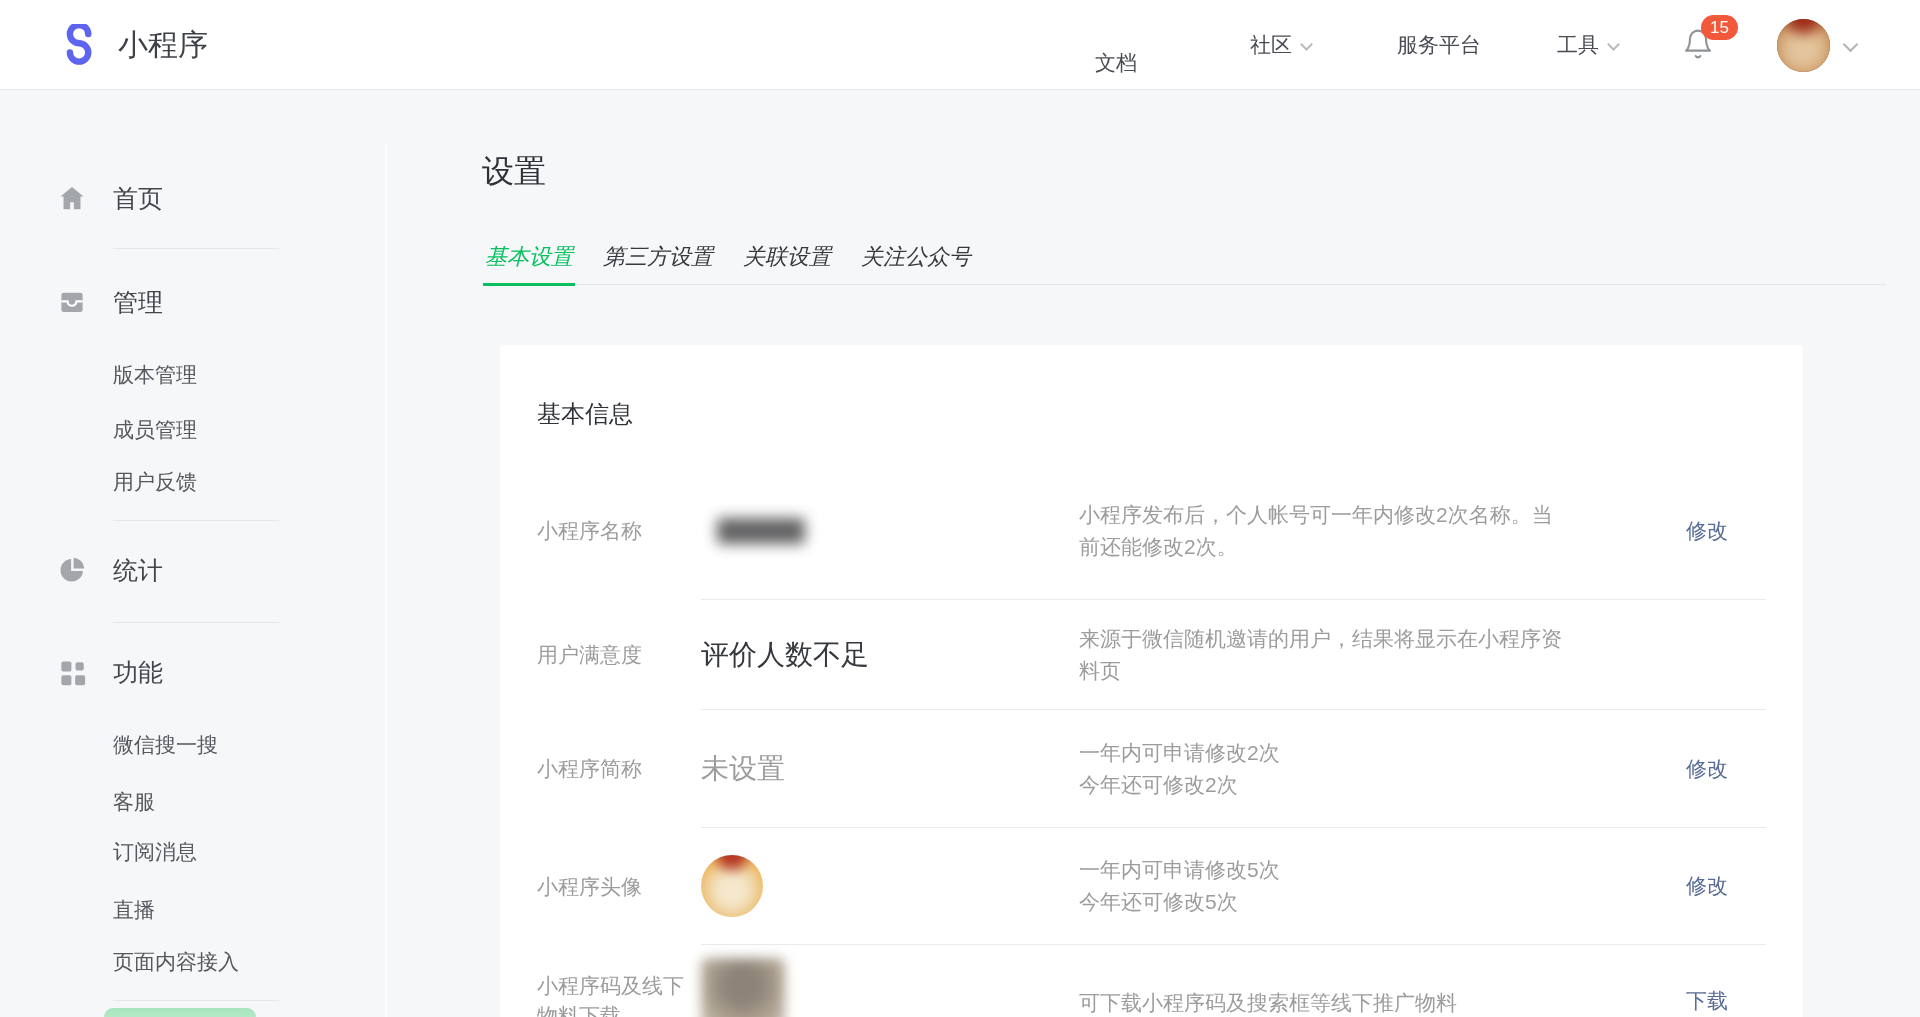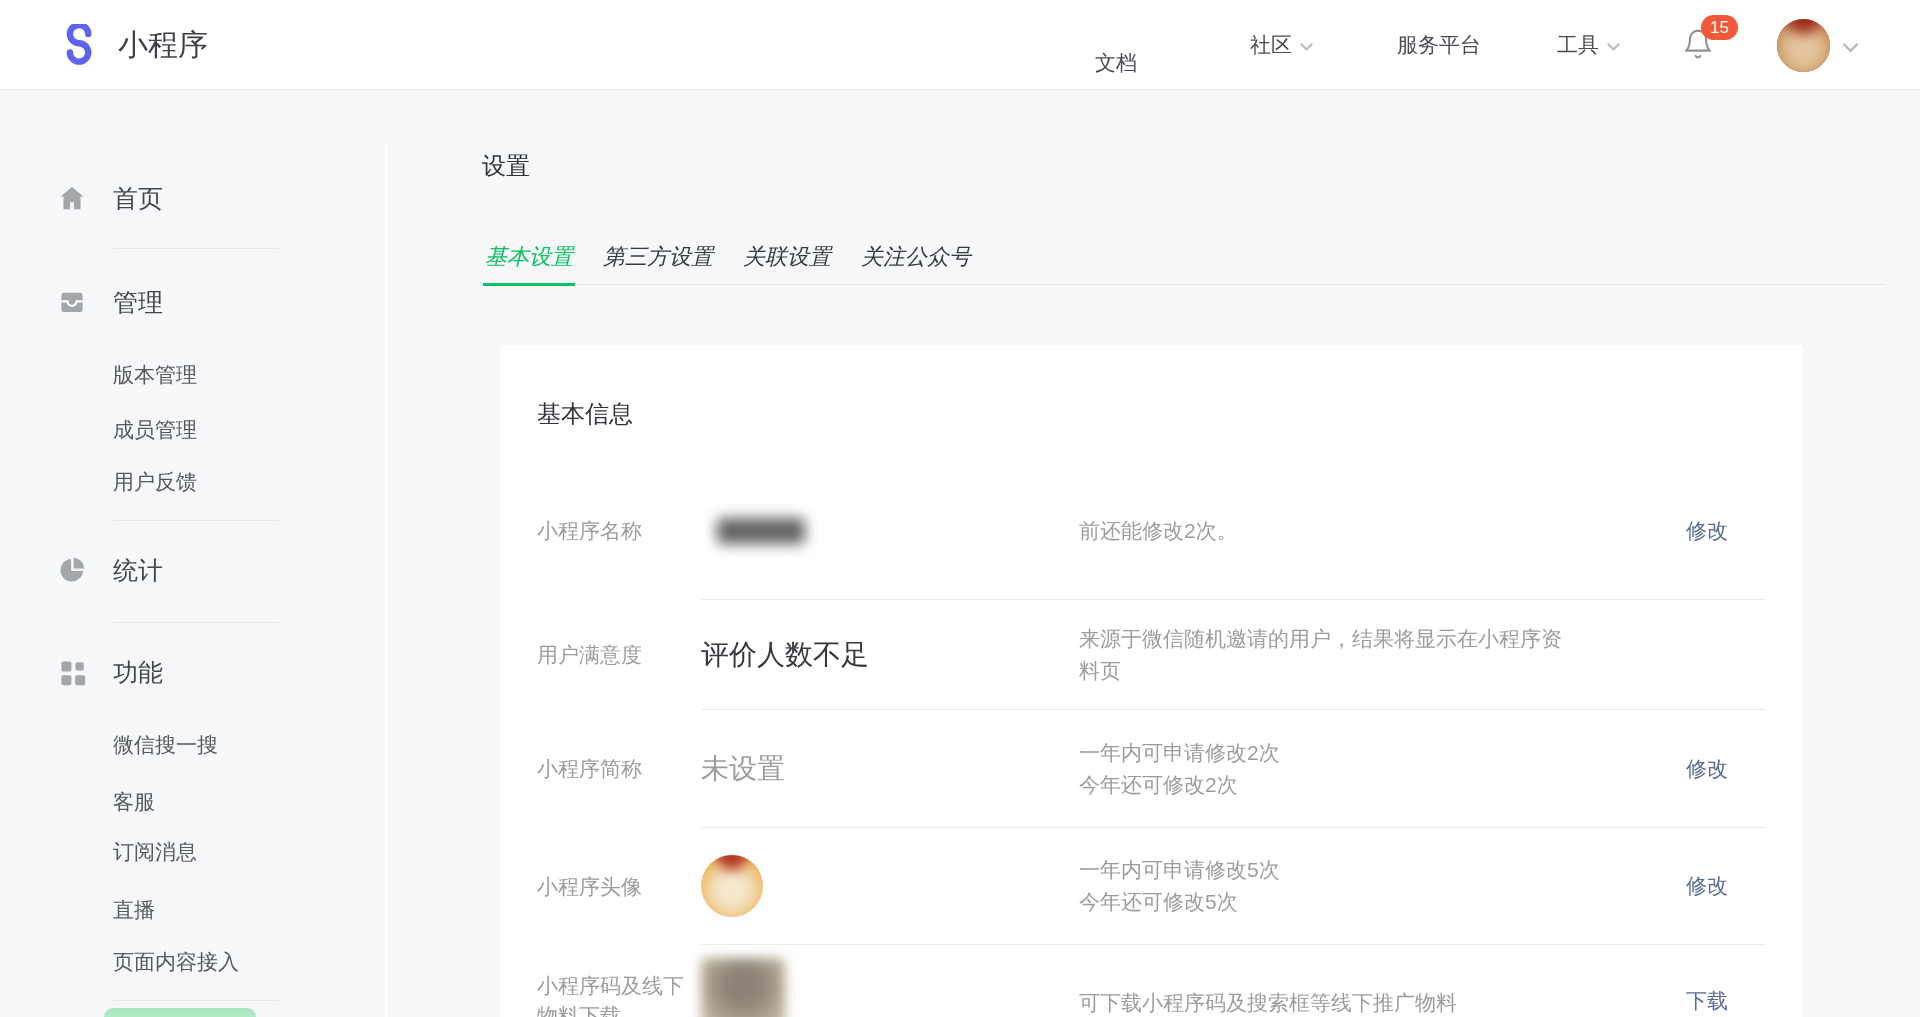--- a/index.html
+++ b/index.html
@@ -41,21 +41,21 @@
   .side-icon { position:absolute; left:57px; width:30px; height:30px; }
   .side-main { position:absolute; left:113px; height:36px; line-height:36px;
     font-size:25px; color:#42464c; cursor:pointer; white-space:nowrap; }
   .side-sub { position:absolute; left:113px; height:28px; line-height:28px;
     font-size:21px; color:#55585e; cursor:pointer; white-space:nowrap; }
   .side-divider { position:absolute; left:113px; width:166px; height:1px; background:#e5e6e8; }
   .promo-peek { position:absolute; left:104px; top:918px; width:152px; height:26px;
     border-radius:9px; background:linear-gradient(180deg,#a5e4bd,#d2f2de); }
 
   
-  .page-title { position:absolute; left:482px; top:150px; font-size:24px; color:#2e3238; }
+  .page-title { position:absolute; left:482px; top:150px; font-size:32px; color:#2e3238; }
   .tabs { position:absolute; left:483px; top:243px; width:1403px;
     border-bottom:1px solid #e4e5e7; display:flex; gap:26px;font-style:italic; }
   .tab { font-size:22px; line-height:28px; color:#35383d; padding:0 2px 12px; cursor:pointer; }
   .tab.active { color:#07c160; border-bottom:3px solid #07c160; margin-bottom:-2px; }
 
   .card { position:absolute; left:500px; top:345px; width:1303px; height:760px;
     background:#fff; border-radius:4px; padding:0 37px; }
   .card-heading { padding-top:53px; height:89px; font-size:24px; color:#2f3338; }
   .rows { margin-top:28px; }
   .row { display:flex; align-items:center;gap:16px; }
@@ -182,20 +182,21 @@
 
   <div class="rows">
 
     <div class="row r1">
       <div class="row-label">小程序名称</div>
       <div class="row-body">
         <div class="col-value">
           <div class="blur-name"></div>
         </div>
         <div class="col-desc">
+          <div>小程序发布后，个人帐号可一年内修改2次名称。当</div>
           <div>前还能修改2次。</div>
         </div>
         <div class="col-spacer"></div>
         <div class="col-action">修改</div>
       </div>
     </div>
 
     <div class="row r2">
       <div class="row-label">用户满意度</div>
       <div class="row-body">

